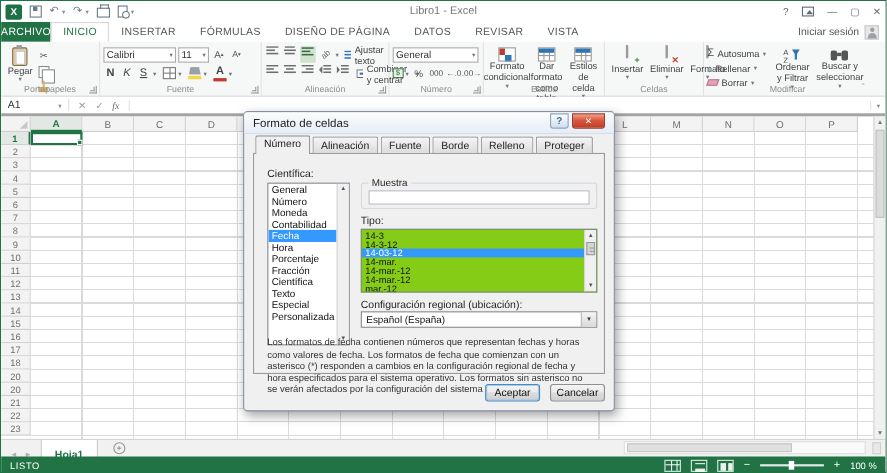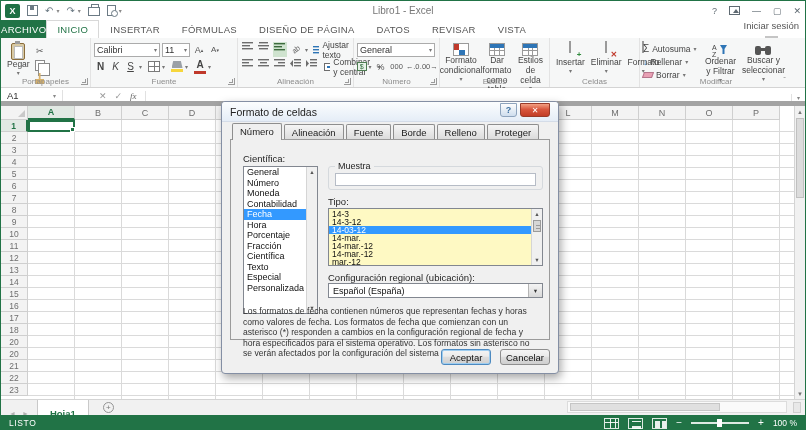--- a/index.html
+++ b/index.html
@@ -26,21 +26,21 @@
   .wtitle{position:absolute;left:0;right:0;text-align:center;font-size:10px;color:#777;pointer-events:none;}
   .wctrls{margin-left:auto;display:flex;align-items:center;gap:12px;font-size:9px;color:#5f6a72;z-index:2;}
   .ribopt-ic{width:11px;height:9px;border:1.5px solid #5f6a72;position:relative;}
   .ribopt-ic:before{content:"";position:absolute;left:3px;top:1px;border:3px solid transparent;border-bottom:4px solid #5f6a72;margin-top:-2px;}
 
   
   .tabrow{left:0;top:19px;width:100%;height:18px;background:#fff;display:flex;align-items:stretch;font-size:9.5px;}
   .ftab{background:#217346;color:#fff;padding:0 0;display:flex;align-items:center;letter-spacing:.3px;}
   .rtab{padding:0 10px;display:flex;align-items:center;color:#555;letter-spacing:.3px;border:1px solid transparent;}
   .rtab.active{background:#fff;color:#217346;border:1px solid #d8d8d8;border-bottom:none;}
-  .signin{margin-left:auto;display:flex;align-items:center;gap:5px;padding-right:6px;color:#555;flex-direction:column;}
+  .signin{margin-left:auto;display:flex;align-items:center;gap:5px;padding-right:6px;color:#555;}
   .avatar{width:13px;height:13px;background:#e8e8e8;border:1px solid #c5c5c5;position:relative;overflow:hidden;}
   .avatar:before{content:"";position:absolute;left:3.5px;top:1.5px;width:4px;height:4px;border-radius:50%;background:#9aa2a8;}
   .avatar:after{content:"";position:absolute;left:1.5px;top:6.5px;width:8px;height:6px;border-radius:4px 4px 0 0;background:#9aa2a8;}
 
   
   .ribbon{left:0;top:37px;width:100%;height:50px;background:#f6f7f7;border-bottom:1px solid #d4d4d4;display:flex;}
   .rgroup{position:relative;height:100%;border-right:1px solid #e3e3e3;padding:3px 3px 12px 3px;}
   .glabel{position:absolute;bottom:1px;left:0;right:0;text-align:center;font-size:8px;color:#8c8c8c;}
   .launch{position:absolute;right:2px;bottom:2px;width:7px;height:7px;border-right:1px solid #9a9a9a;border-bottom:1px solid #9a9a9a;}
   .launch:before{content:"";position:absolute;right:1px;bottom:1px;width:3px;height:3px;border-right:1px solid #9a9a9a;border-bottom:1px solid #9a9a9a;}
@@ -80,21 +80,21 @@
       linear-gradient(#9a9a9a,#9a9a9a) 33% 0/1px 100% no-repeat,
       linear-gradient(#9a9a9a,#9a9a9a) 66% 0/1px 100% no-repeat,#fff;}
   .badge{position:absolute;right:-3px;bottom:-2px;font-size:8px;font-weight:bold;line-height:1;}
   .sumrow{display:flex;align-items:center;gap:3px;font-size:8.5px;color:#444;height:13px;}
   .sig{color:#444;font-size:10px;}
   .eraser{width:10px;height:6px;background:#e8a0b4;border:1px solid #b4768c;transform:skewX(-20deg);}
   .fillarr{color:#2e75b6;font-size:9px;font-weight:bold;}
   .chev{position:absolute;right:6px;bottom:3px;font-size:8px;color:#8c8c8c;}
 
   
-  .fbar{left:0;top:87px;width:100%;height:18px;background:#fff;border-bottom:5px solid #a3a3a3;display:flex;align-items:flex-end;gap:28px;}
+  .fbar{left:0;top:87px;width:100%;height:18px;background:#fff;border-bottom:3px solid #a3a3a3;display:flex;align-items:center;}
   .namebox{width:62px;display:flex;align-items:center;font-size:9.5px;color:#333;padding:0 6px;border-right:1px solid #e1e1e1;}
   .namebox .cd{margin-left:auto;font-size:6px;color:#888;}
   .fbtns{display:flex;align-items:center;gap:8px;padding:0 8px;border-right:1px solid #e1e1e1;font-size:9px;color:#9a9a9a;}
   .fxg{font-family:"Liberation Serif",serif;font-style:italic;color:#666;}
   .finput{flex:1;}
   .fend{width:14px;display:flex;align-items:center;justify-content:center;font-size:6px;color:#888;border-left:1px solid #e1e1e1;}
 
   
   .sheet{left:0;top:105px;width:100%;height:293px;background:#fff;}
   .corner{left:0;top:0;width:27px;height:14px;background:#f3f3f3;border-right:1px solid #cfcfcf;border-bottom:1px solid #cfcfcf;position:absolute;}
@@ -163,21 +163,21 @@
   .catlist{position:absolute;left:12px;top:26px;width:75px;height:148px;background:#fff;border:1px solid #828790;overflow:hidden;}
   .catitems{position:absolute;left:0;top:0;right:11px;}
   .litem{font-size:9px;line-height:10.5px;padding-left:3px;white-space:nowrap;color:#111;}
   .litem.sel{background:#3399ff;color:#fff;}
   .lscroll{position:absolute;right:0;top:0;bottom:0;width:11px;background:#f0f0f0;border-left:1px solid #d5d5d5;}
   .lsarr{height:10px;font-size:5.5px;color:#555;display:flex;align-items:center;justify-content:center;}
   .lsarr.bot{position:absolute;bottom:0;left:0;right:0;}
   .grpbox{position:absolute;left:97px;right:6px;top:26px;height:24px;border:1px solid #d5d9dd;border-radius:3px;}
   .grpbox .leg{position:absolute;left:6px;top:-6px;background:#f0f0f0;padding:0 3px;font-size:9px;color:#1e1e1e;}
   .samplebox{position:absolute;left:6px;right:6px;top:6px;height:13px;background:#fff;border:1px solid #b6bcc6;}
-  .typelist{position:absolute;left:97px;right:6px;top:68px;height:58px;background:#fef9c3;border:1px solid #828790;overflow:hidden;}
+  .typelist{position:absolute;left:97px;right:6px;top:68px;height:58px;background:#84cc16;border:1px solid #828790;overflow:hidden;}
   .typeitems{position:absolute;left:0;top:1px;right:11px;}
   .titem{font-size:8.5px;line-height:8px;padding-left:3px;white-space:nowrap;color:#111;}
   .titem.sel{background:#3399ff;color:#fff;}
   .tsthumb{position:absolute;left:1px;right:1px;top:11px;height:12px;background:#d6d6d6;border:1px solid #9a9a9a;
            background-image:linear-gradient(#9a9a9a,#9a9a9a),linear-gradient(#9a9a9a,#9a9a9a);
            background-size:5px 1px,5px 1px;background-position:2px 4px,2px 7px;background-repeat:no-repeat;}
   .locsel{position:absolute;left:97px;right:6px;top:143px;height:15px;background:#fff;border:1px solid #828790;display:flex;align-items:center;}
   .locsel .val{padding-left:4px;font-size:9px;color:#111;flex:1;}
   .locsel .btn{width:14px;height:100%;border-left:1px solid #b5b5b5;background:linear-gradient(#f4f4f4,#d9d9d9);
                display:flex;align-items:center;justify-content:center;font-size:5.5px;color:#333;}

